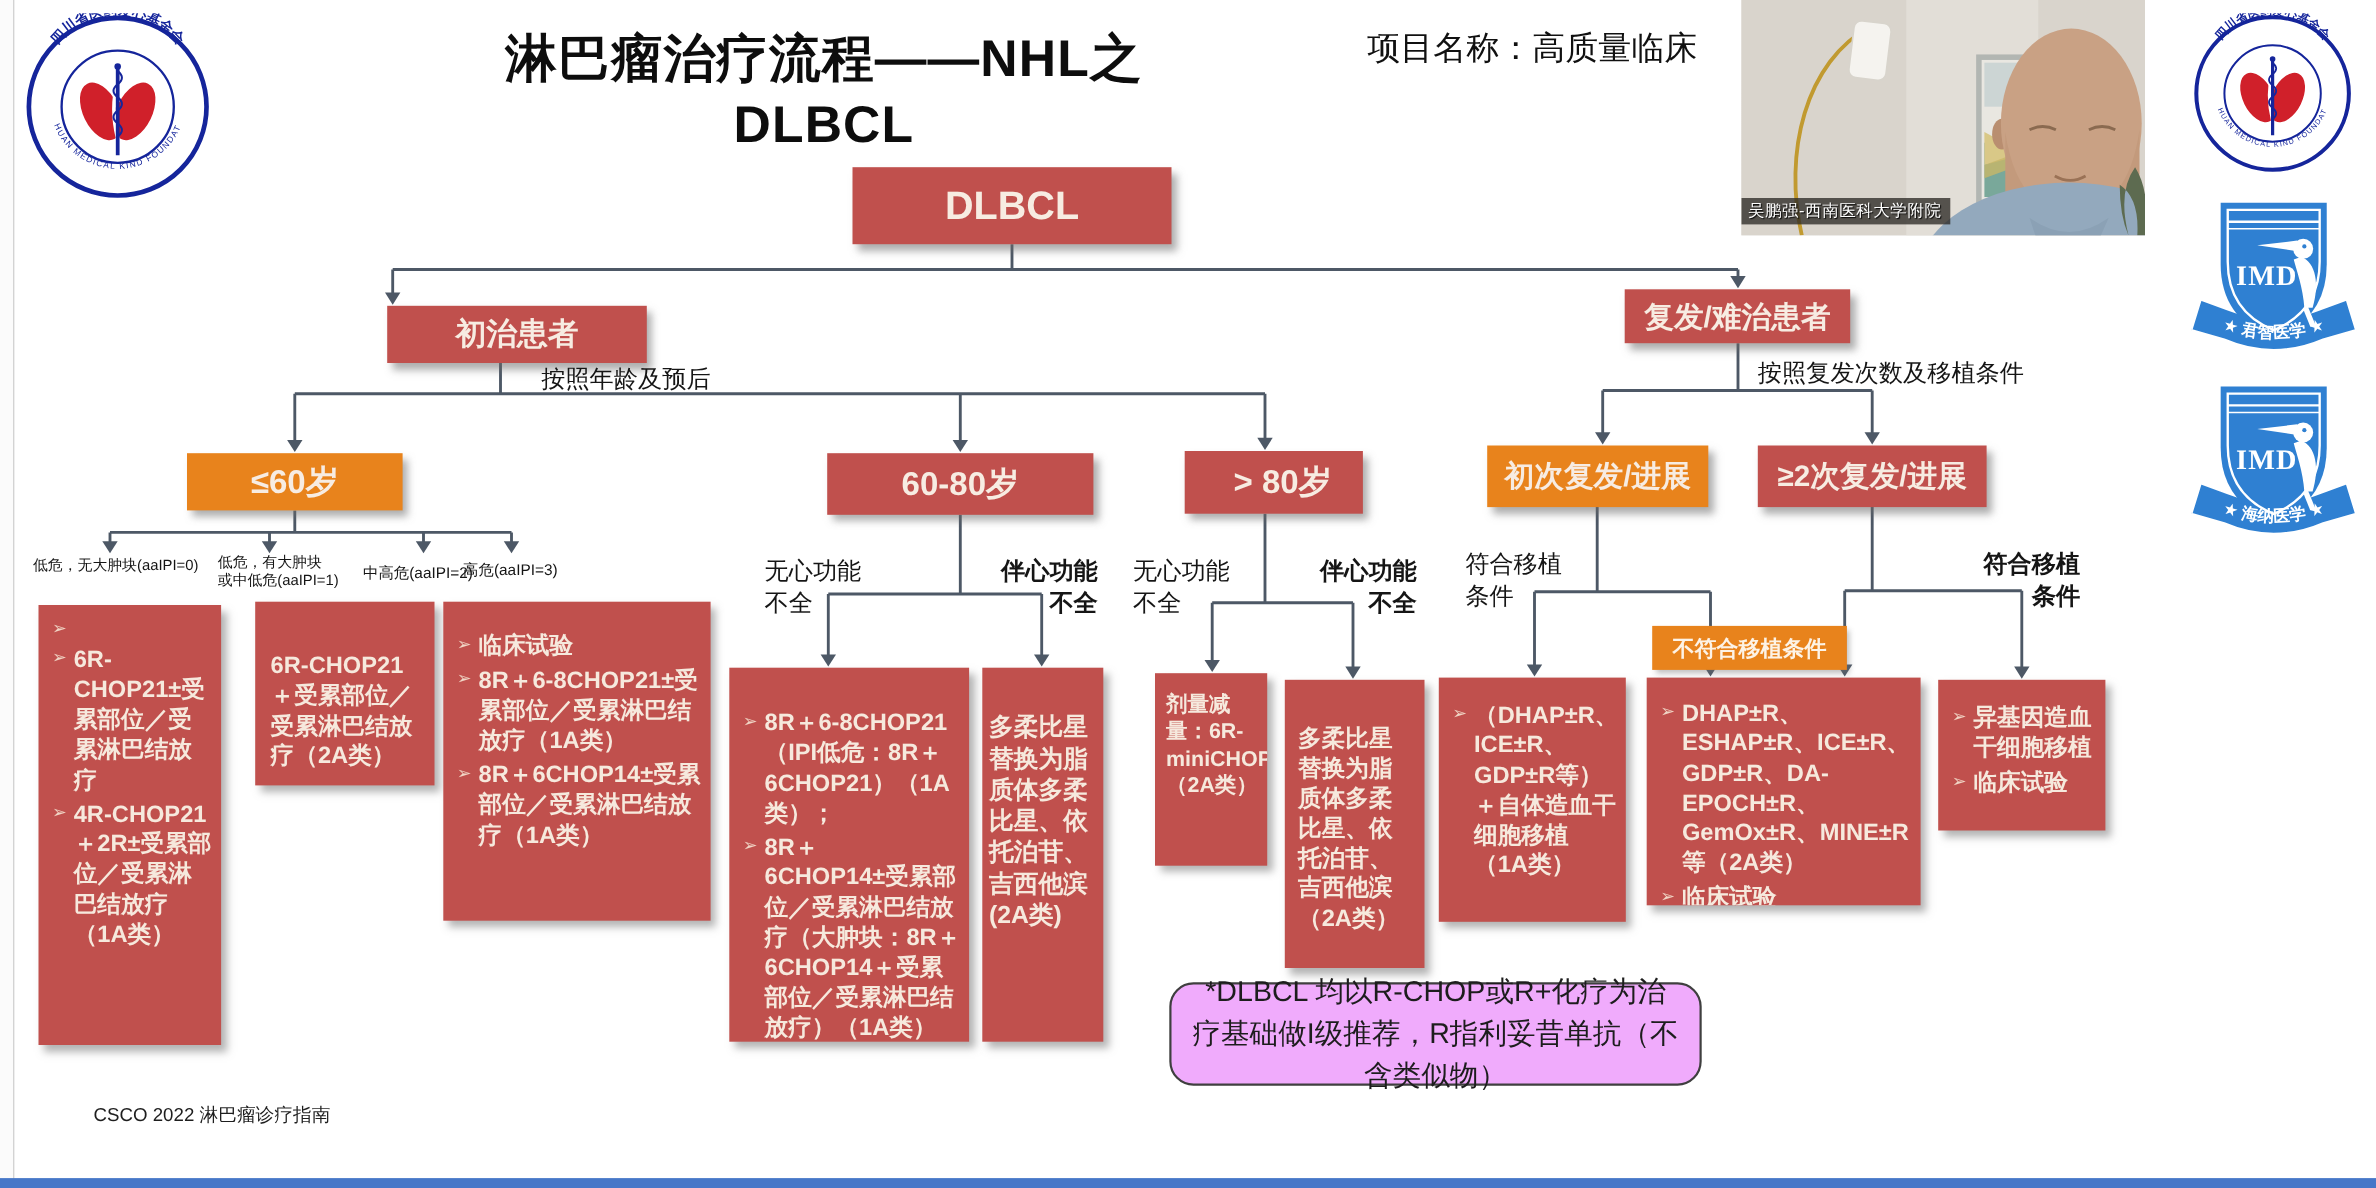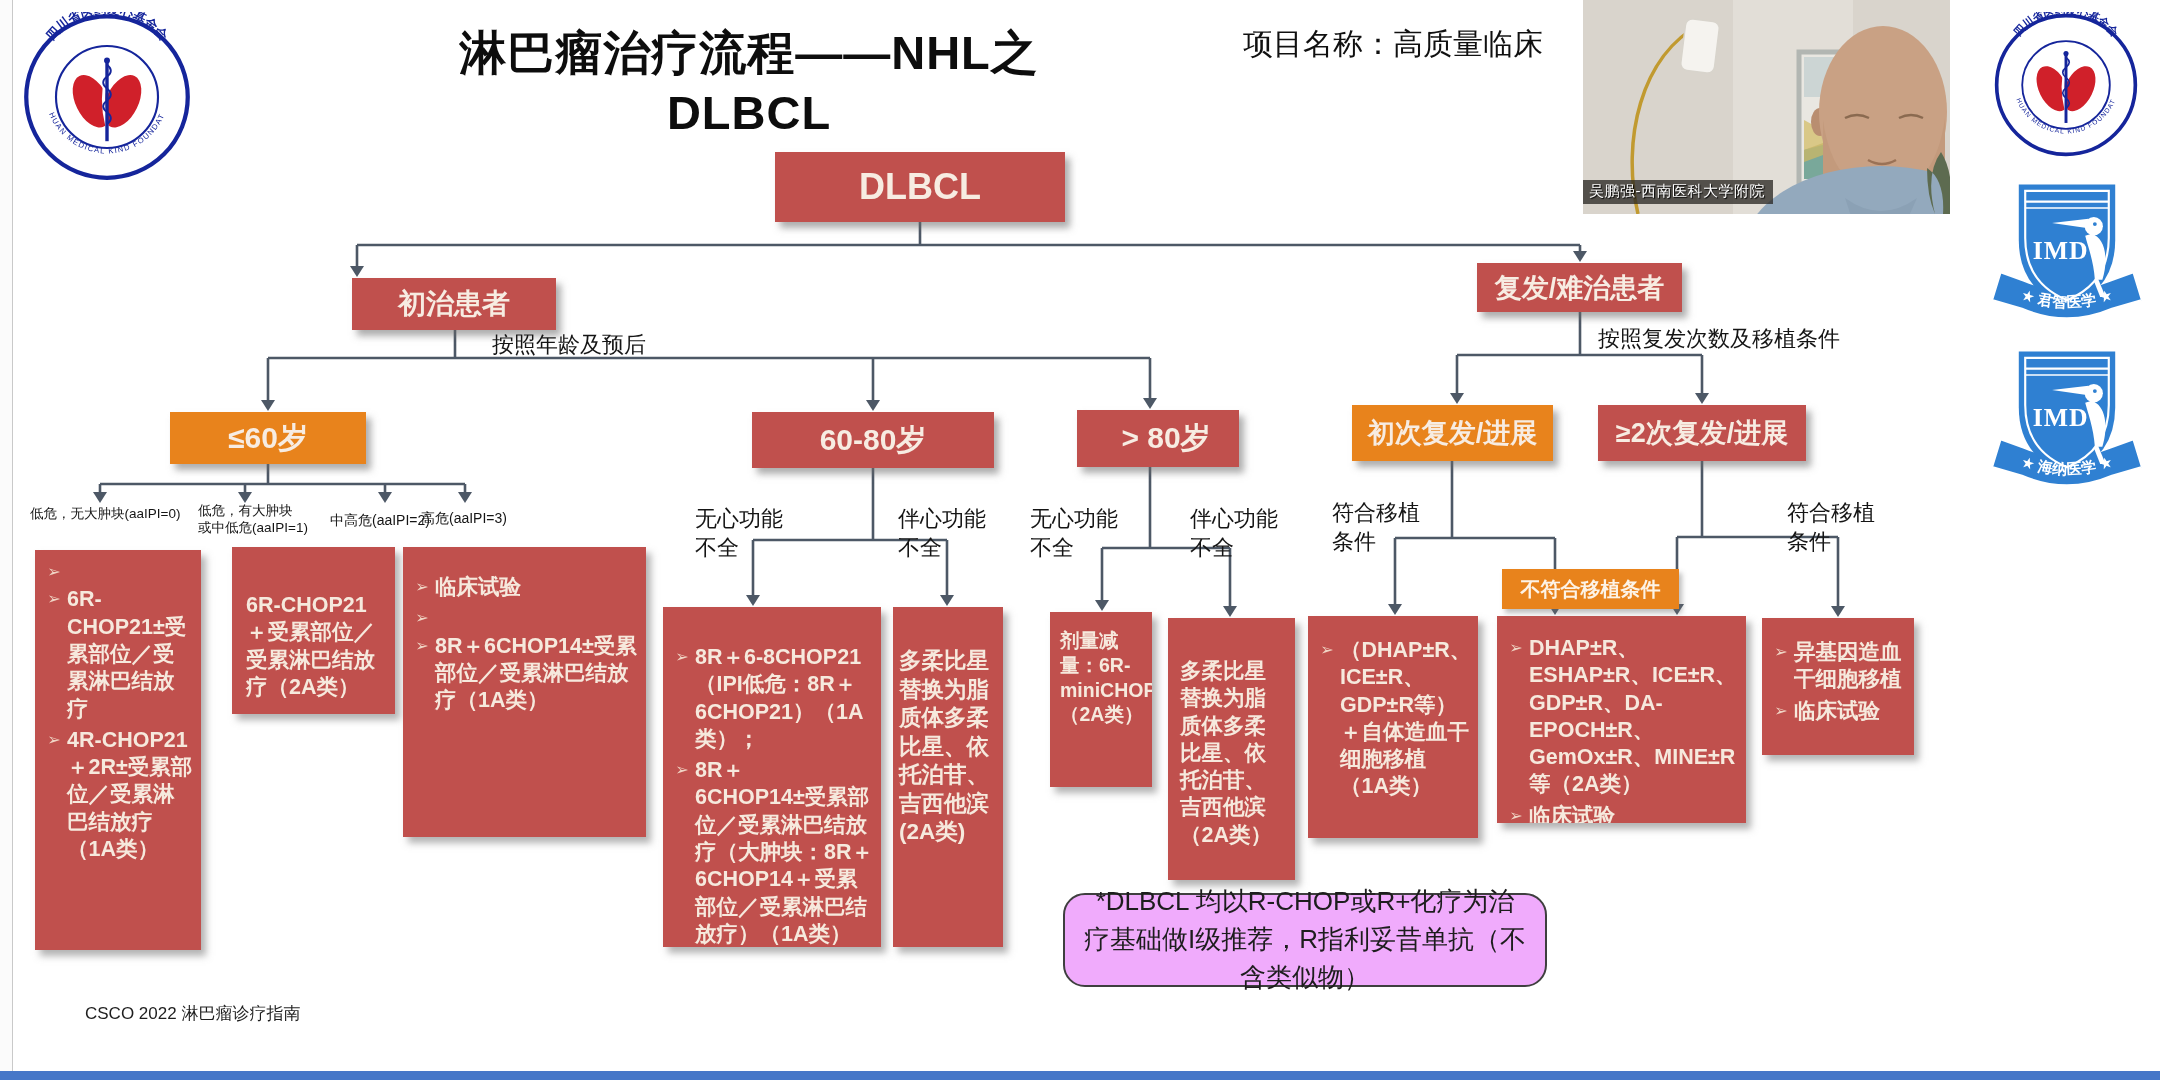--- a/index.html
+++ b/index.html
@@ -13,21 +13,21 @@
   .title{left:388px;top:22px;width:722px;text-align:center;font-size:47px;font-weight:800;color:#0d0d0d;letter-spacing:1px;z-index:2;}
   .project{left:1243px;top:24px;font-family:"Liberation Serif","DejaVu Serif",serif;font-size:30px;color:#101010;white-space:nowrap;z-index:2;}
   
   svg.wires{left:0;top:0;z-index:1;}
   
   .node{background:#c0504d;color:#f7ece2;font-weight:700;display:flex;align-items:center;justify-content:center;
         box-shadow:5px 6px 7px rgba(105,105,105,.55);z-index:2;white-space:nowrap;}
   .node.orange{background:#e8831c;}
   .lab{color:#151515;font-size:22px;line-height:1.32;z-index:2;}
   .lab.sm{font-size:13.5px;line-height:1.25;}
-  .lab.r{text-align:left;}
+  .lab.r{text-align:right;font-weight:bold;}
   
   .tbox{background:#c0504d;color:#f6e9dd;box-shadow:5px 6px 7px rgba(105,105,105,.5);
         font-size:21.5px;line-height:1.27;font-weight:600;z-index:2;overflow:hidden;}
   .tbox .li{display:flex;padding:1px 6px 3px 6px;}
   .tbox .mk{flex:0 0 26px;font-size:16px;color:#f0d5c5;padding-top:3px;text-align:center;}
   .tbox .tx{flex:1;overflow-wrap:break-word;word-break:break-word;}
   .tbox.plain{box-sizing:border-box;}
   .bar{background:#e8831c;color:#fdf3e6;font-weight:700;font-size:20px;display:flex;align-items:center;justify-content:center;
        box-shadow:3px 4px 5px rgba(110,110,110,.45);z-index:3;white-space:nowrap;}
   
@@ -78,21 +78,21 @@
     <polygon points="1450,393 1464,393 1457,404"></polygon>
       <polygon points="1695,393 1709,393 1702,404"></polygon>
     <polygon points="1388,604 1402,604 1395,615"></polygon>
       <polygon points="1548,604 1562,604 1555,615"></polygon>
     <polygon points="1670,604 1684,604 1677,615"></polygon>
       <polygon points="1831,606 1845,606 1838,617"></polygon>
   </g>
 </svg>
 
 <div class="abs node" style="left:775px;top:152px;width:290px;height:70px;font-size:36px;">DLBCL</div>
-<div class="abs node" style="left:352px;top:278px;width:204px;height:52px;font-size:28px;">初治患者</div>
+<div class="abs node" style="left:352px;top:278px;width:236px;height:52px;font-size:28px;">初治患者</div>
 <div class="abs node" style="left:1477px;top:263px;width:205px;height:49px;font-size:27px;">复发/难治患者</div>
 <div class="abs node orange" style="left:170px;top:412px;width:196px;height:52px;font-size:30px;">≤60岁</div>
 <div class="abs node" style="left:752px;top:412px;width:242px;height:56px;font-size:30px;">60-80岁</div>
 <div class="abs node" style="left:1077px;top:410px;width:146px;height:57px;font-size:30px;padding-left:16px;">&gt; 80岁</div>
 <div class="abs node orange" style="left:1352px;top:405px;width:201px;height:56px;font-size:27px;">初次复发/进展</div>
 <div class="abs node" style="left:1598px;top:405px;width:208px;height:56px;font-size:27px;">≥2次复发/进展</div>
 <div class="abs bar" style="left:1502px;top:557px;width:177px;height:40px;margin-top:12px;">不符合移植条件</div>
 
 <div class="abs lab" style="left:492px;top:330px;">按照年龄及预后</div>
 <div class="abs lab" style="left:1598px;top:324px;">按照复发次数及移植条件</div>
@@ -144,20 +144,21 @@
     </div>
   </div>
 <div class="abs tbox plain" style="left:232px;top:547px;width:163px;height:167px;padding:45px 10px 0 14px;"><span>6R-CHOP21＋受累部位／受累淋巴结放疗（2A类）</span></div>
 <div class="abs tbox" style="left:403px;top:547px;width:243px;height:290px;padding-top:26px;box-sizing:border-box;">
     <div class="li">
       <span class="mk">➢</span>
       <span class="tx">临床试验</span>
     </div>
     <div class="li">
       <span class="mk">➢</span>
+      <span class="tx">8R＋6-8CHOP21±受累部位／受累淋巴结放疗（1A类）</span>
     </div>
     <div class="li">
       <span class="mk">➢</span>
       <span class="tx">8R＋6CHOP14±受累部位／受累淋巴结放疗（1A类）</span>
     </div>
   </div>
 <div class="abs tbox" style="left:663px;top:607px;width:218px;height:340px;padding-top:36px;box-sizing:border-box;">
     <div class="li">
       <span class="mk">➢</span>
       <span class="tx">8R＋6-8CHOP21（IPI低危：8R＋6CHOP21）（1A类）；</span>

